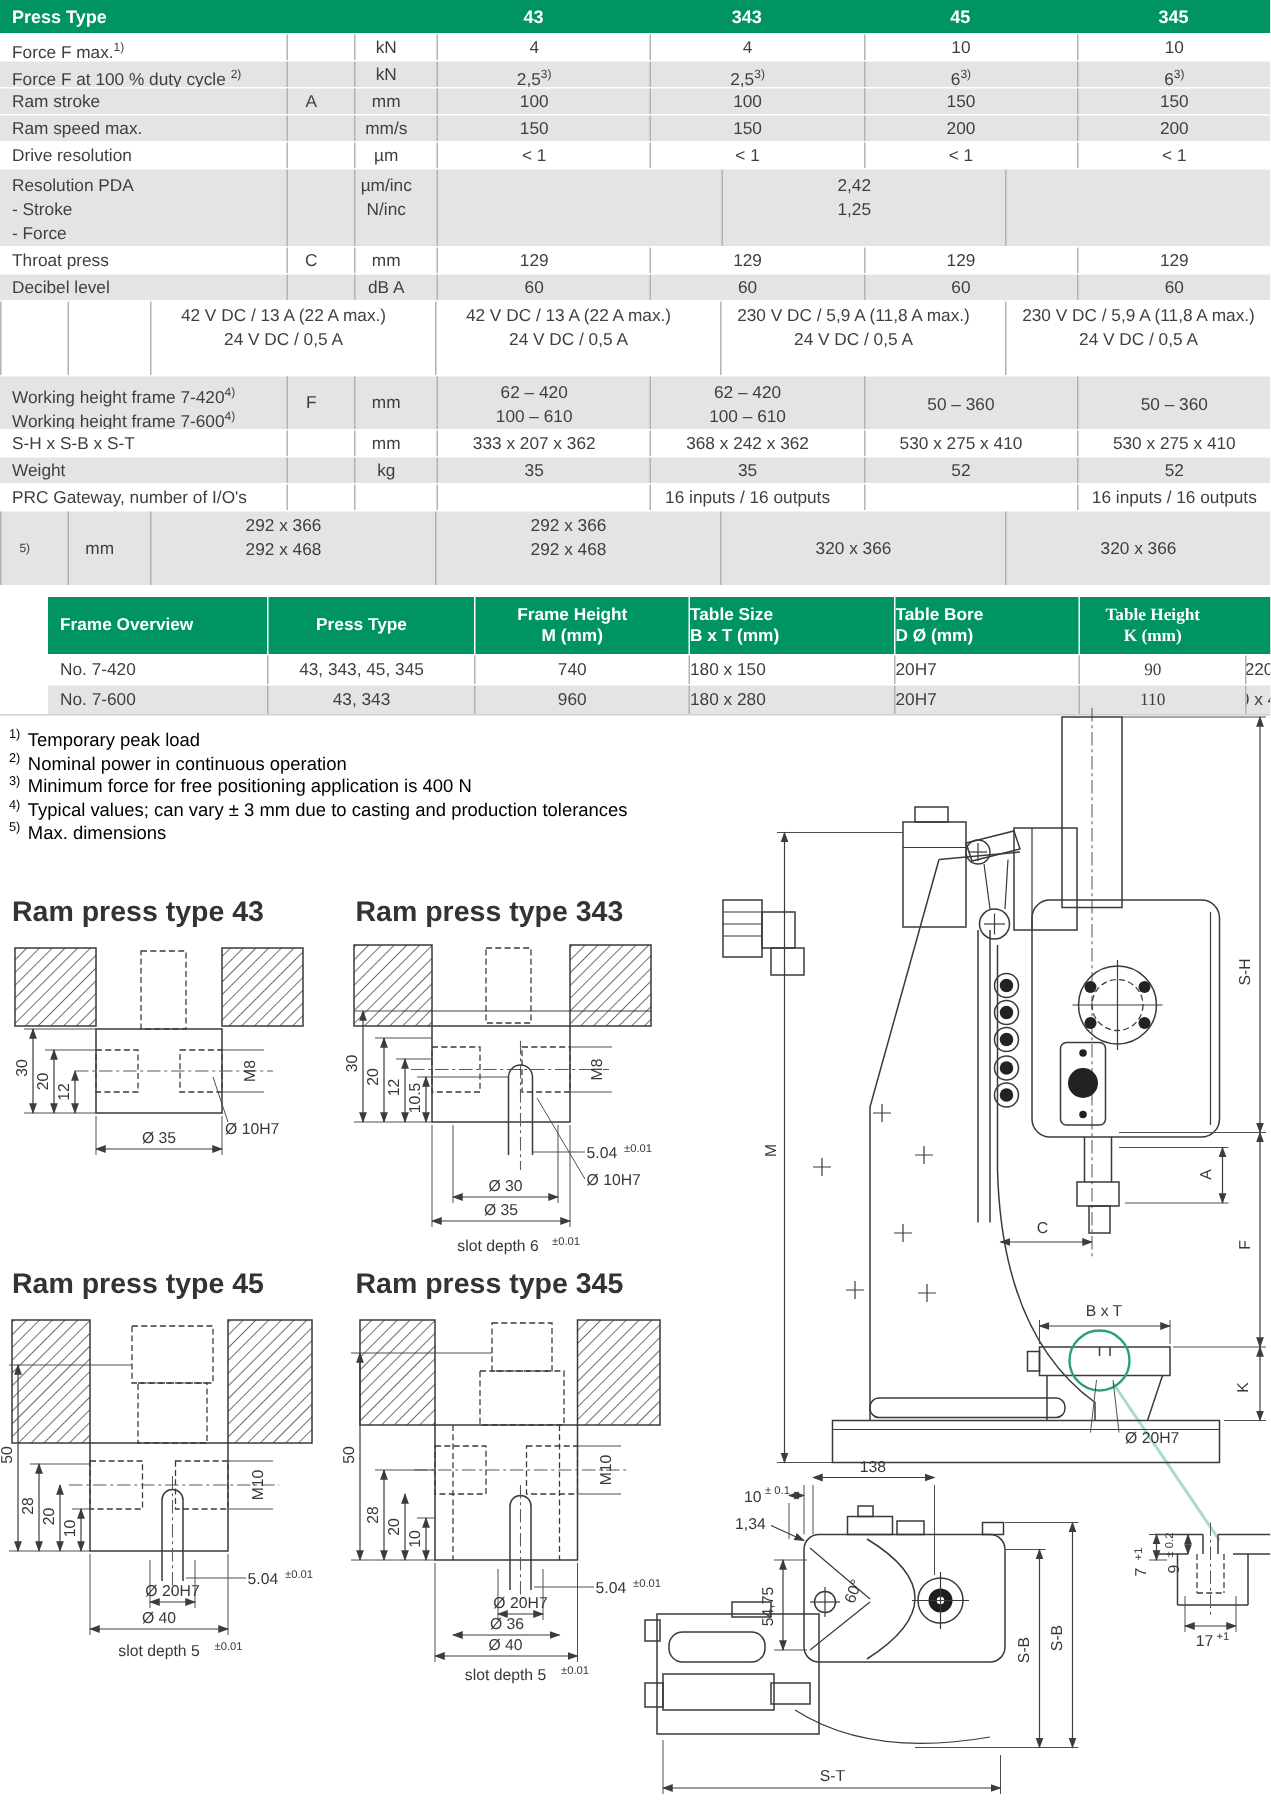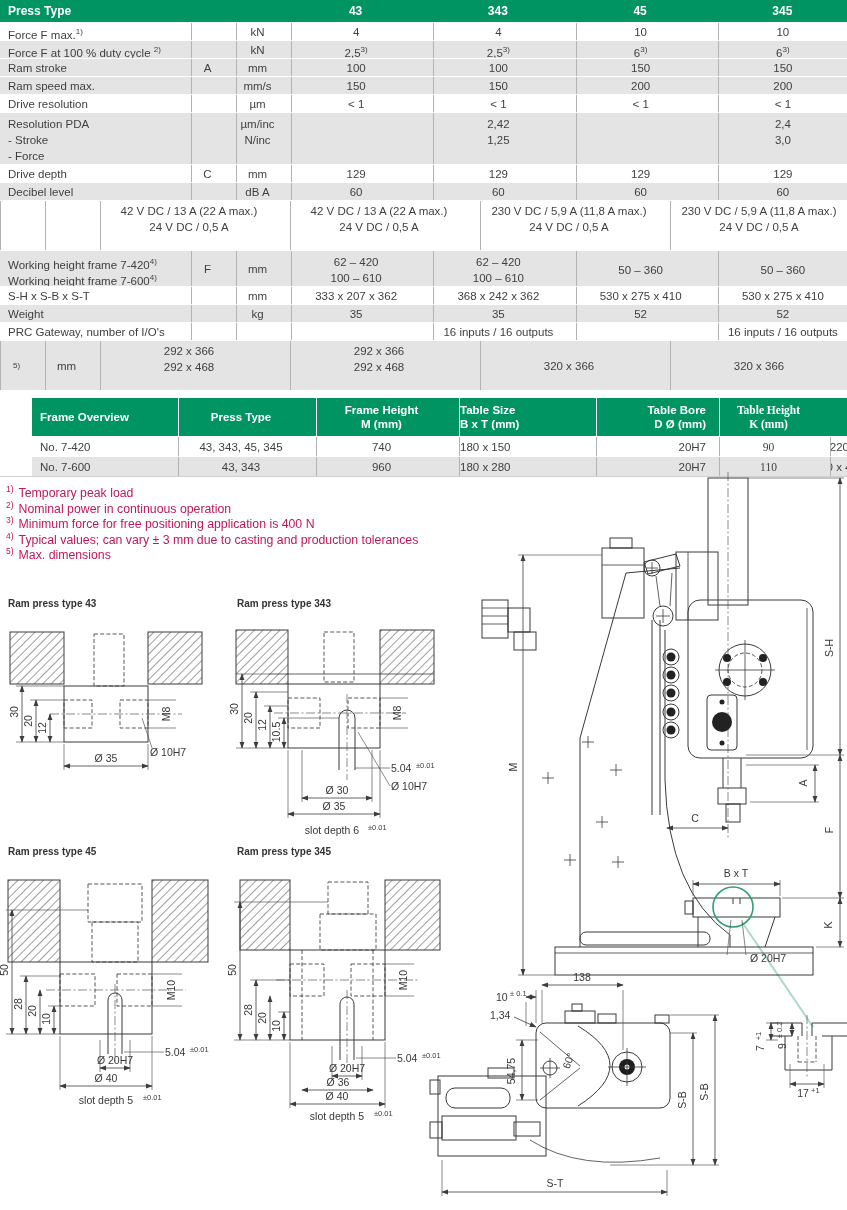--- a/index.html
+++ b/index.html
@@ -20,33 +20,33 @@
   .bot{justify-content:flex-end;padding-bottom:14px;}
   sup{font-size:8px;}
   .thead{background:#009463;color:#fff;font-weight:bold;height:22px;font-size:12px;}
   .thead > div{border-left:none !important;}
   
   .ftab{position:absolute;left:0;top:398px;width:847px;font-size:11.5px;border-bottom:1px solid #cfcfcf;padding-left:32px;}
   .fc1{width:133px;padding-left:8px;align-items:flex-start;}
   .fc2{width:125px;align-items:center;}
   .fc3{width:130px;align-items:center;}
   .fc4{width:124px;align-items:flex-start;}
-  .fc5{width:110px;align-items:flex-end;}
+  .fc5{width:110px;align-items:flex-start;}
   .fc6{width:98px;align-items:center;font-family:Liberation Serif, serif;}
   .fc7{flex:1;align-items:center;}
   .fhead{background:#009463;color:#fff;font-weight:bold;height:38px;font-size:11.5px;}
   .fhead > div + div{border-left:1px solid #fff;}
   .fbody > div + div{border-left:1px solid #b3b3b3;}
   .fh-l{height:14px;line-height:14px;}
   
-  .fnotes{position:absolute;left:6px;top:482px;font-size:12.3px;color:#be185d;}
+  .fnotes{position:absolute;left:6px;top:482px;font-size:12.3px;color:#000000;}
   .fn{height:15.6px;line-height:15.6px;white-space:nowrap;}
   .fn sup{font-size:8.5px;margin-right:5px;}
   
-  .dtitle{position:absolute;font-size:10px;font-weight:bold;color:#333;white-space:nowrap;}
+  .dtitle{position:absolute;font-size:19px;font-weight:bold;color:#333;white-space:nowrap;}
   
   svg{position:absolute;overflow:visible;}
   .s1{stroke:#3a3a3a;stroke-width:1;fill:none;}
   .s2{stroke:#3a3a3a;stroke-width:0.8;fill:none;}
   .sd{stroke:#3a3a3a;stroke-width:0.85;fill:none;stroke-dasharray:4 2.2;}
   .sc{stroke:#5a5a5a;stroke-width:0.7;fill:none;stroke-dasharray:9 2.5 2 2.5;}
   .ext{stroke:#4a4a4a;stroke-width:0.65;fill:none;}
   .dim{stroke:#3c3c3c;stroke-width:0.8;fill:none;marker-start:url(#ar);marker-end:url(#ar);}
   .dime{stroke:#3c3c3c;stroke-width:0.8;fill:none;marker-end:url(#ar);}
   .wall{fill:url(#hatch);stroke:#3a3a3a;stroke-width:1;}
@@ -204,29 +204,25 @@
       <div class="cu bot">
         <div class="l">µm/inc</div>
         <div class="l">N/inc</div>
       </div>
       <div class="cv"></div>
       <div class="cv bot">
         <div class="l">2,42</div>
         <div class="l">1,25</div>
       </div>
       <div class="cv"></div>
-      <div class="cv bot">
-        <div class="l">2,4</div>
-        <div class="l">3,0</div>
-      </div>
     </div>
 
     <div class="row" style="height:18px">
       <div class="cl">
-          <div class="l">Drive depth</div>
+          <div class="l">Throat press</div>
         </div>
       <div class="cd">
           <div class="l">C</div>
         </div>
       <div class="cu">
           <div class="l">mm</div>
         </div>
       <div class="cv">
           <div class="l">129</div>
         </div>

